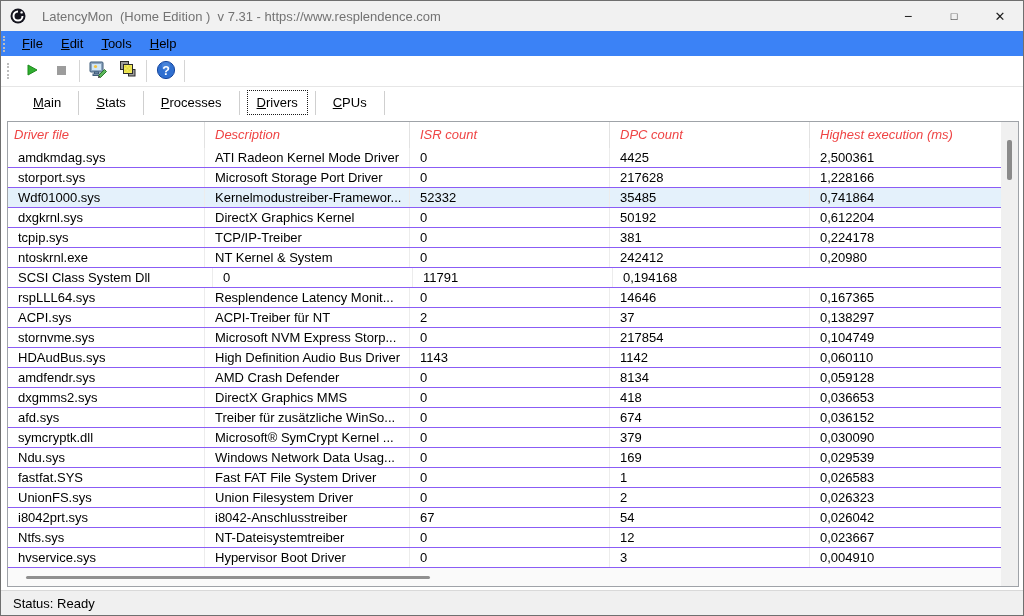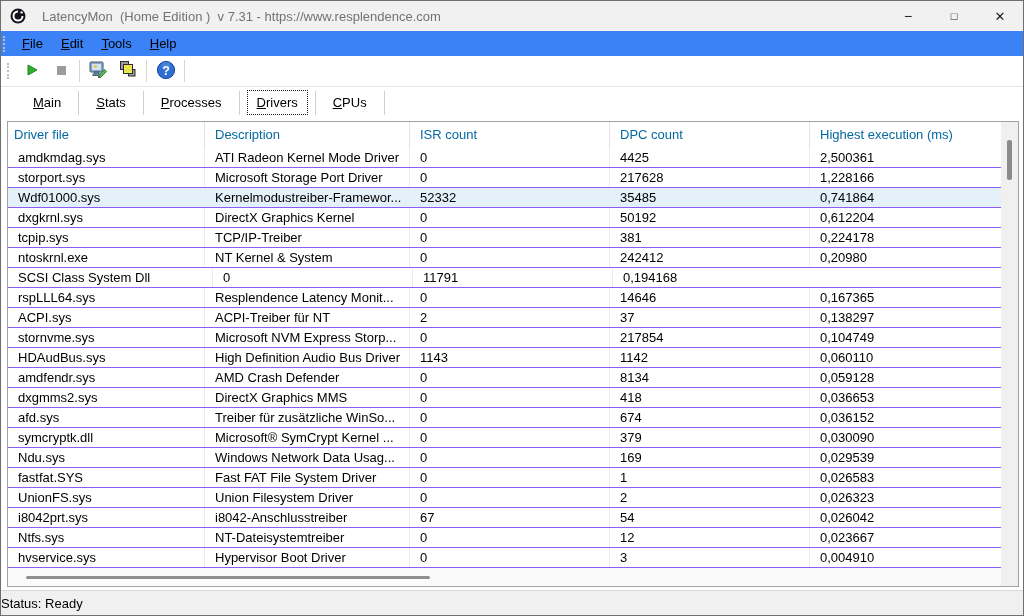--- a/index.html
+++ b/index.html
@@ -30,39 +30,39 @@
   .tabbar{height:31px;background:#fff;display:flex;align-items:center;padding-left:20px;}
   .tab{padding:4px 9px;margin:0 3px;}
   .tab::first-letter{text-decoration:underline;}
   .tab.selected{outline:1px dotted #1a1a1a;outline-offset:0px;}
   .tab-sep{width:1px;height:24px;background:#cfcfcf;margin:0 5px;}
   
   .listview{position:absolute;left:6px;top:120px;width:1012px;height:466px;box-sizing:border-box;
     border:1px solid #9fa3a8;background:#fff;}
   .lv-header{position:absolute;top:0;left:0;right:17px;height:26px;display:flex;background:#fff;}
   .hcell{box-sizing:border-box;line-height:26px;padding-left:10px;border-right:1px solid #e2e2e2;
-    overflow:hidden;white-space:nowrap;color:#0369a1;}
+    overflow:hidden;white-space:nowrap;color:#ef4444;font-style:italic;}
   .c0{width:197px;padding-left:6px;}
   .c1{width:205px;}
   .c2{width:200px;}
   .c3{width:200px;}
   .c4{flex:1;border-right:none !important;}
   .lv-body{position:absolute;top:26px;left:0;right:17px;height:420px;overflow:hidden;}
   .lv-row{height:20px;box-sizing:border-box;display:flex;border-bottom:1px solid #8b5cf6;background:#fff;}
   .lv-row.selected{background:#e4f1fb;}
   .cell{box-sizing:border-box;line-height:19px;padding-left:10px;border-right:1px solid #ececec;
     overflow:hidden;white-space:nowrap;}
   
   .v-scroll{position:absolute;top:0;right:0;width:17px;bottom:0;background:#f0f0f0;}
   .v-thumb{position:absolute;top:18px;left:6px;width:5px;height:40px;background:#8a8a8a;border-radius:2px;}
   .h-scroll{position:absolute;left:0;right:17px;bottom:0;height:18px;background:#fafafa;}
   .h-thumb{position:absolute;left:18px;top:8px;width:404px;height:3px;background:#8f8f8f;border-radius:2px;}
   
   .statusbar{position:absolute;left:0;right:0;bottom:0;height:25px;background:#f0f0f0;
-    border-top:1px solid #d9d9d9;display:flex;align-items:center;padding-left:0;box-sizing:border-box;}
+    border-top:1px solid #d9d9d9;display:flex;align-items:center;padding-left:12px;box-sizing:border-box;}
 </style>
 </head>
 <body>
 
 <div class="window">
 
   <div class="titlebar">
     <span class="app-icon">
       <svg width="16" height="16" viewBox="0 0 16 16">
         <circle cx="8" cy="8" r="7.5" fill="#14141e"></circle>

